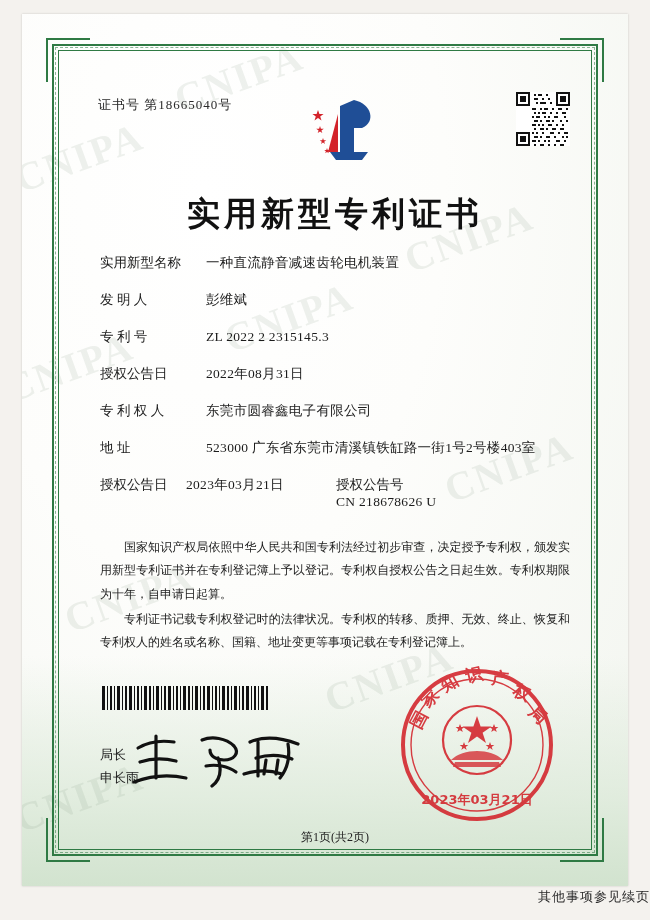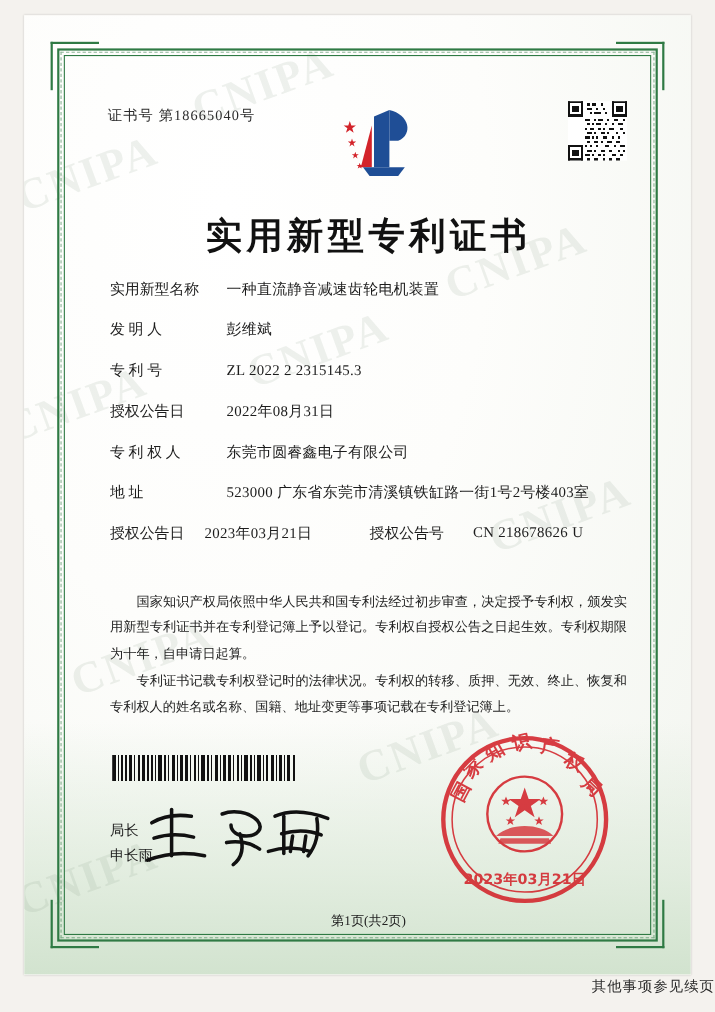--- a/index.html
+++ b/index.html
@@ -145,21 +145,21 @@
     width: 86px;
     flex: none;
     letter-spacing: 0px;
   }
   .field .val {
     flex: 1;
     letter-spacing: .3px;
   }
   .row-split { display: flex; width: 100%; }
   .row-split .left { width: 236px; display:flex;justify-content:space-between; }
-  .row-split .right { display:flex; }
+  .row-split .right { display:flex;flex-direction:column; }
   .row-split .right .lbl { width: 94px; }
 
   .para {
     position: absolute;
     left: 58px;
     right: 58px;
     font-size: 12px;
     line-height: 1.95;
     color: #1c1c1c;
     text-align: justify;

